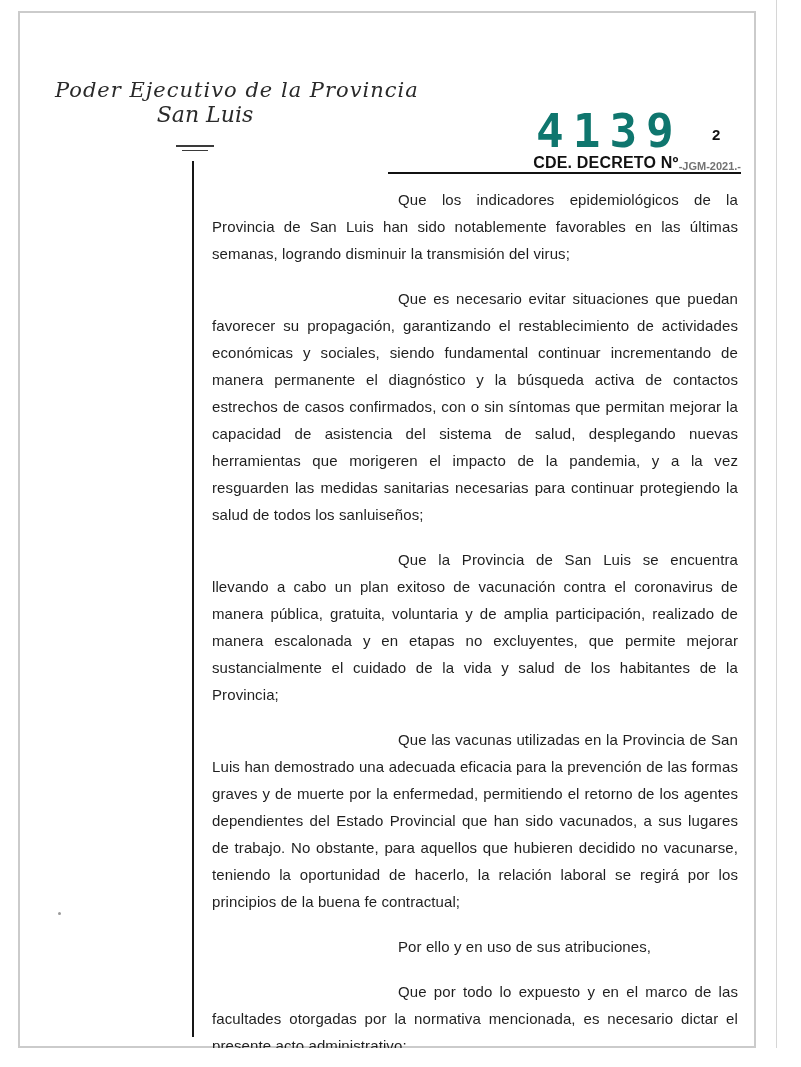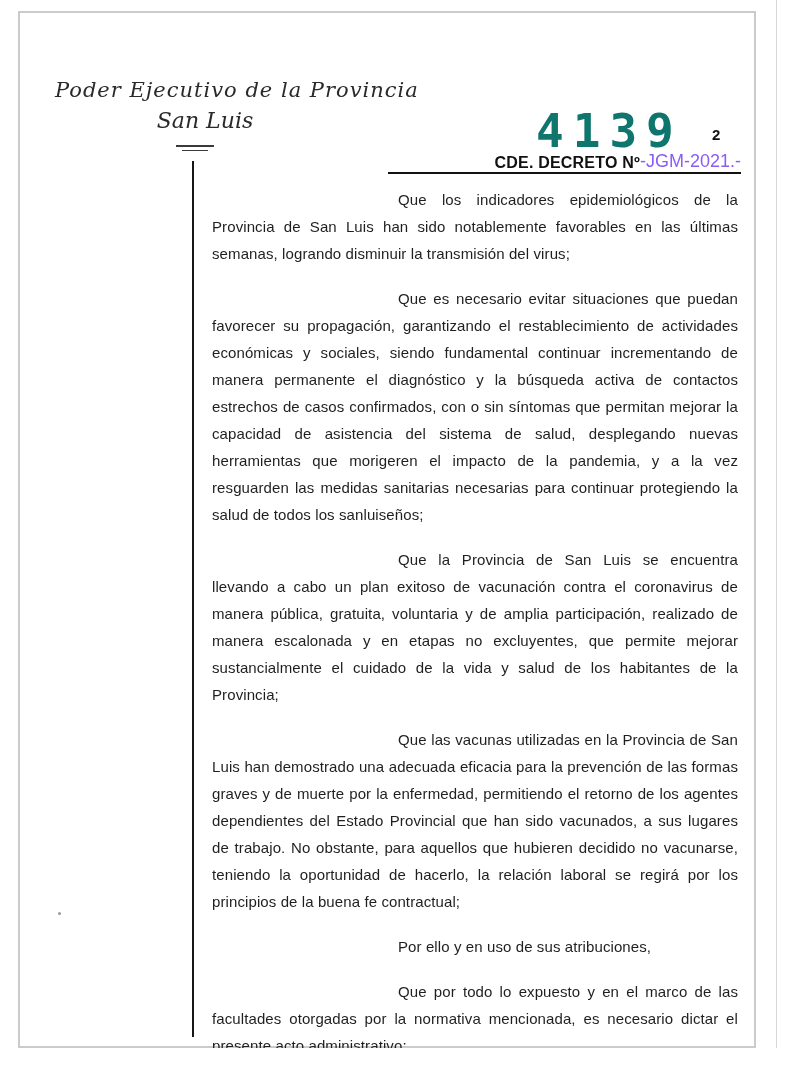--- a/index.html
+++ b/index.html
@@ -45,21 +45,20 @@
     font-family: "DejaVu Serif", serif;
     font-style: italic;
   }
   .letterhead .lh1 {
     font-size: 21px;
     letter-spacing: 1px;
     white-space: nowrap;
   }
   .letterhead .lh2 {
     font-size: 22px;
-    margin-top: 6px;
   }
   .flourish {
     position: absolute;
     left: 176px;
     top: 145px;
     width: 38px;
   }
   .flourish .f1 {
     height: 2px;
     background: #3a3a3a;
@@ -93,23 +92,23 @@
     align-items: flex-end;
   }
   .decree-label {
     font-size: 16px;
     font-weight: bold;
     color: #111111;
     letter-spacing: 0.2px;
     white-space: nowrap;
   }
   .decree-suffix {
-    font-size: 18px;
-    font-weight: normal;
-    color: #8b5cf6;
+    font-size: 11px;
+    font-weight: bold;
+    color: #737373;
     white-space: nowrap;
   }
   .decree-stamp {
     position: absolute;
     left: 536px;
     top: 108px;
     font-family: "DejaVu Sans Mono", monospace;
     font-weight: bold;
     font-size: 46px;
     letter-spacing: 9px;

